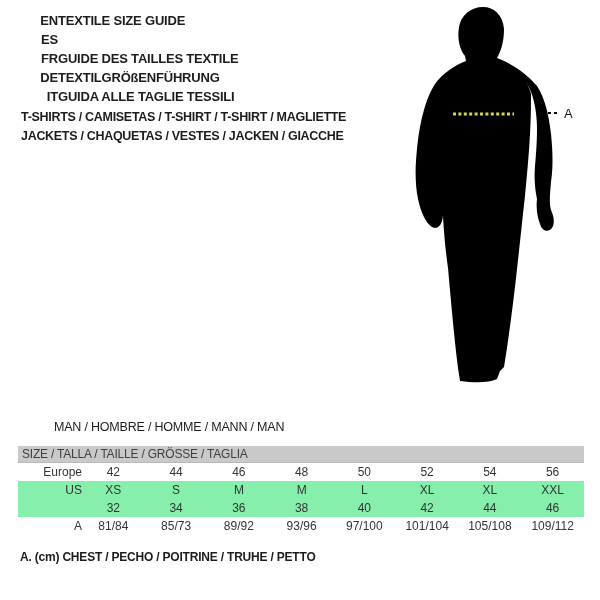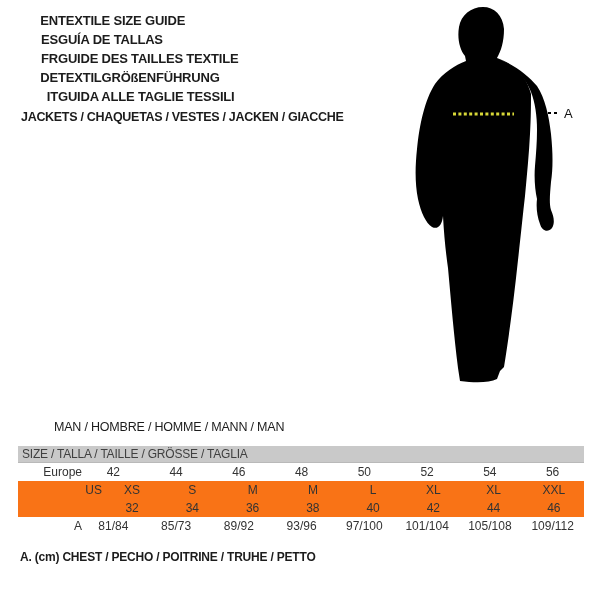--- a/index.html
+++ b/index.html
@@ -26,54 +26,54 @@
   
   .section-heading{left:22px;top:420px;font-size:12.5px;font-weight:400;letter-spacing:-0.2px;padding-left:32px;}
 
   
   .size-table{left:18px;top:446px;width:566px;font-size:12px;color:#333;}
   .st-header{
     background:#c9c9c9;height:16px;line-height:16px;padding-left:4px;
     color:#404040;border-bottom:1px solid #b9b9b9;font-size:12px;letter-spacing:-0.2px;
   }
   .st-row{display:flex;height:18px;line-height:18px;}
-  .st-row.alt{background:#f97316;padding-left:20px;}
+  .st-row.alt{background:#86efac;}
   .st-label{width:60px;padding-left:4px;text-align:right;}
   .st-cell{flex:1;text-align:center;}
 
   
   .footnote{left:20px;top:550px;font-size:12px;font-weight:700;letter-spacing:-0.2px;}
 </style>
 </head>
 <body>
 
 <div class="abs lang-block">
   <div class="lang-row">
     <span class="lang-code">EN</span>
     <span class="lang-label">TEXTILE SIZE GUIDE</span>
   </div>
   <div class="lang-row">
     <span class="lang-code">ES</span>
-    <span class="lang-label">GUÍA DE TALLAS</span>
   </div>
   <div class="lang-row">
     <span class="lang-code">FR</span>
     <span class="lang-label">GUIDE DES TAILLES TEXTILE</span>
   </div>
   <div class="lang-row">
     <span class="lang-code">DE</span>
     <span class="lang-label">TEXTILGRÖßENFÜHRUNG</span>
   </div>
   <div class="lang-row">
     <span class="lang-code">IT</span>
     <span class="lang-label">GUIDA ALLE TAGLIE TESSILI</span>
   </div>
 </div>
 
 <div class="abs cat-block">
+  <div class="cat-line">T-SHIRTS / CAMISETAS / T-SHIRT / T-SHIRT / MAGLIETTE</div>
   <div class="cat-line">JACKETS / CHAQUETAS / VESTES / JACKEN / GIACCHE</div>
 </div>
 
 <div class="abs figure-wrap">
   <svg width="175" height="388" viewBox="0 0 175 388" xmlns="http://www.w3.org/2000/svg">
 
     <g>
       <path fill="#000000" d="
         M70,1
         C58,1 48,9 46,21

